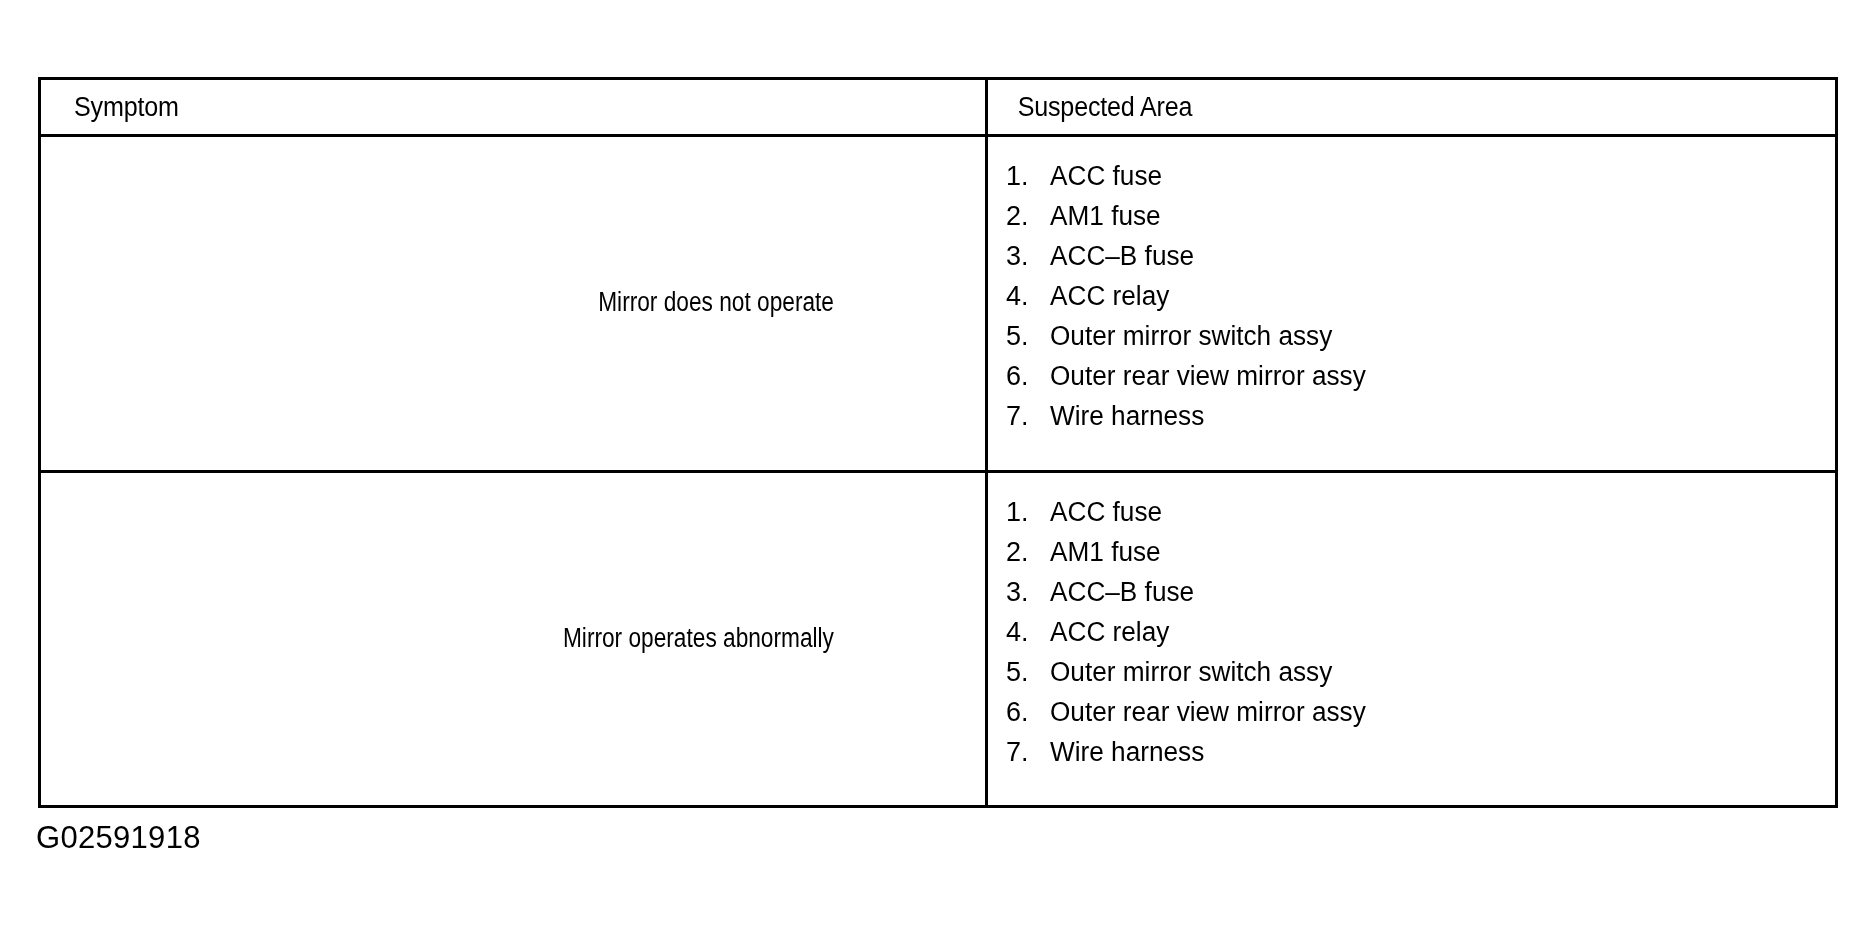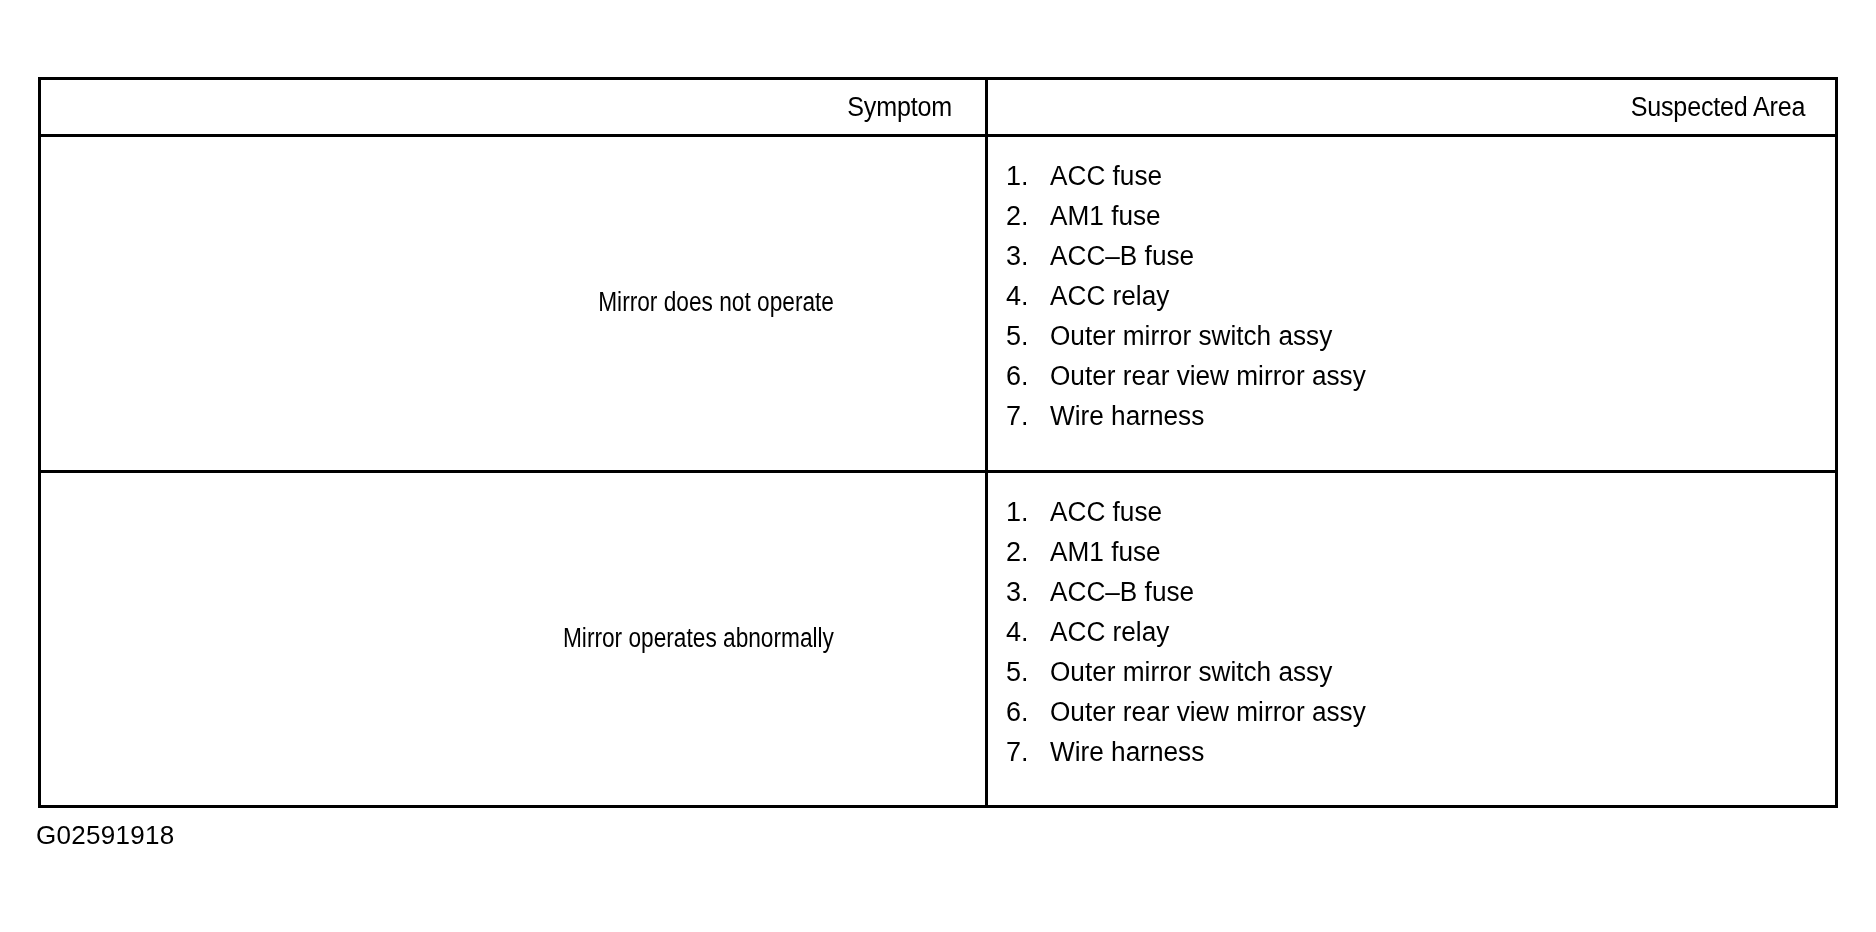--- a/index.html
+++ b/index.html
@@ -42,21 +42,21 @@
 
   #symptom-table th,
   #symptom-table td {
     border: 3px solid #000;
     padding: 0;
     vertical-align: middle;
   }
 
   .header-row th {
     height: 54px;
-    text-align: right;
+    text-align: left;
     font-weight: normal;
     font-size: 27px;
     letter-spacing: -0.2px;
   }
   .header-row th .hdr-text {
     display: block;
     line-height: 1;
     transform: scaleX(0.93);
     transform-origin: center center;
   }
@@ -103,21 +103,21 @@
     white-space: nowrap;
     transform: scaleX(0.97);
     transform-origin: left center;
   }
 
   
   #figure-caption {
     position: absolute;
     left: 36px;
     top: 822px;
-    font-size: 26px;
+    font-size: 31px;
     line-height: 1;
     letter-spacing: 0.3px;
     white-space: nowrap;
   }
 </style>
 </head>
 <body>
 
 <div id="sheet">
 

